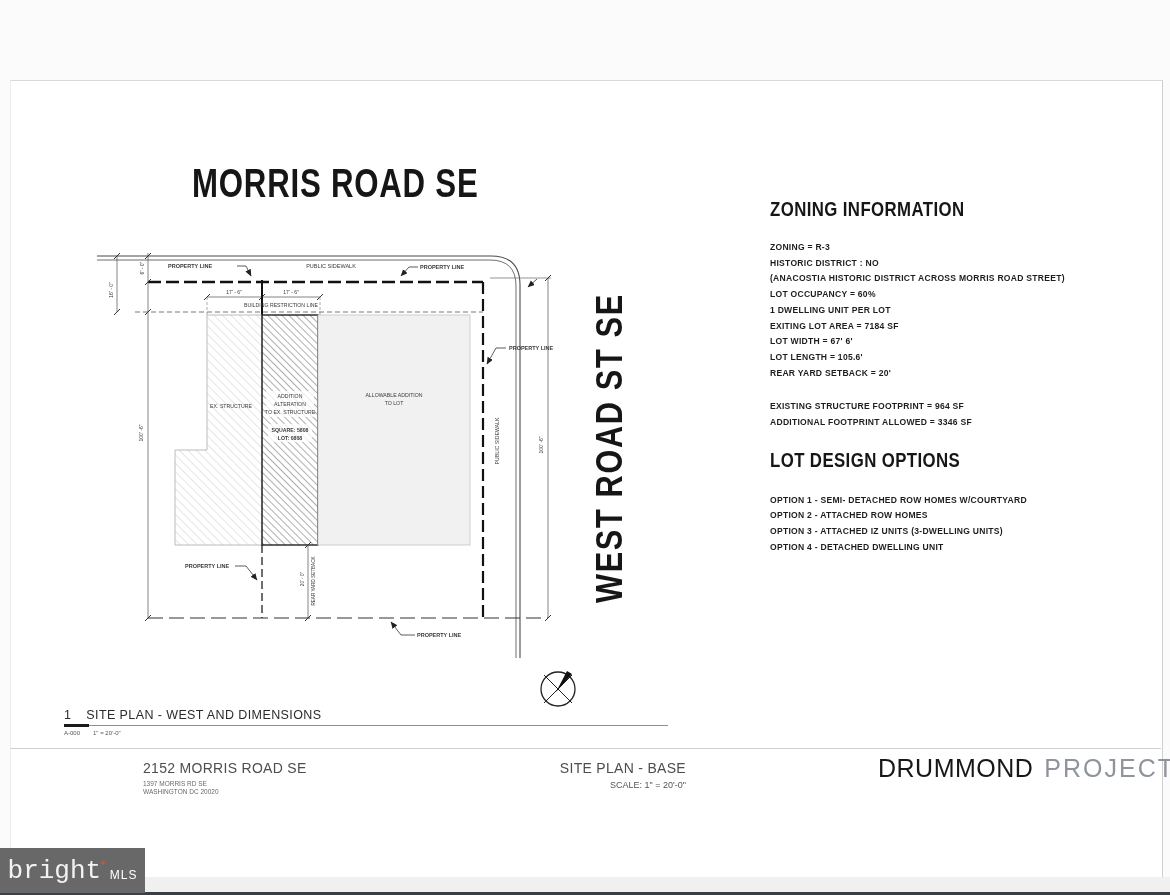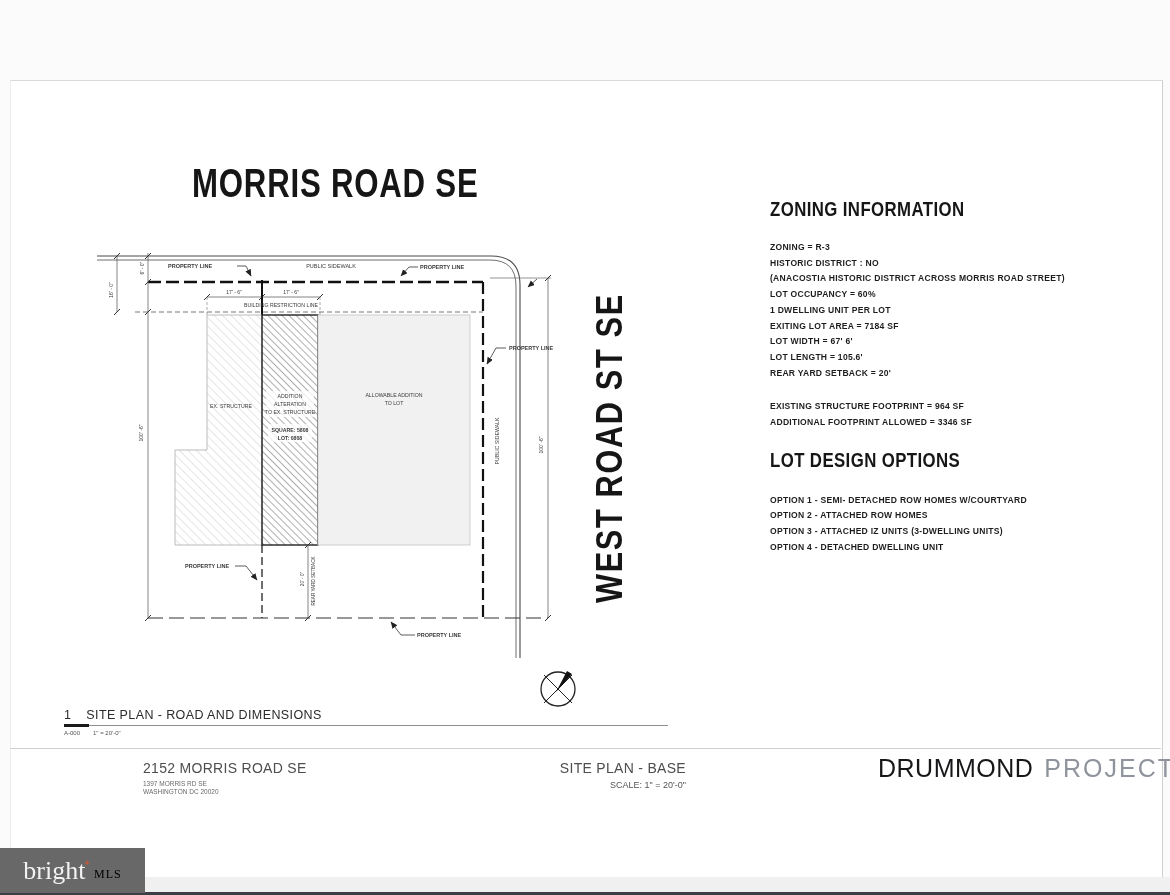--- a/index.html
+++ b/index.html
@@ -162,21 +162,21 @@
     <circle cx="473" cy="444" r="17" fill="#ffffff" stroke="#222" stroke-width="1.3"></circle>
     <line x1="459" y1="458" x2="487" y2="430" stroke="#222" stroke-width="1"></line>
     <line x1="459" y1="430" x2="487" y2="458" stroke="#222" stroke-width="1"></line>
     <polygon points="471,447 487,429 482,426" fill="#111"></polygon>
   </g>
 </svg>
 
 <div class="abs" style="left:64px;top:708px;">
   <div style="display:flex;gap:15px;font-size:12.5px;color:#2b2b2b;letter-spacing:0.4px;">
     <span>1</span>
-    <span>SITE PLAN - ROAD AND DIMENSIONS</span>
+    <span>SITE PLAN - WEST AND DIMENSIONS</span>
   </div>
   <div style="position:relative;width:604px;height:1px;margin-top:3px;background:#8f8f8f;">
     <div style="position:absolute;left:0;top:-1px;width:25px;height:3px;background:#1a1a1a;"></div>
   </div>
   <div style="display:flex;gap:13px;font-size:6px;color:#555;margin-top:4px;">
     <span>A-000</span>
     <span>1" = 20'-0"</span>
   </div>
 </div>
 
@@ -195,16 +195,16 @@
 
 <div class="abs" style="left:878px;top:754px;font-size:25px;white-space:nowrap;">
   <span style="font-weight:400;color:#17171a;letter-spacing:0.5px;">DRUMMOND</span>
   <span style="font-weight:400;color:#8f939c;letter-spacing:2px;margin-left:4px;">PROJECTS</span>
 </div>
 
 <div class="gray-strip"></div>
 <div class="bottom-line"></div>
 
 <div class="abs" style="left:0;top:848px;width:145px;height:45px;background:#686868;display:flex;align-items:center;justify-content:center;">
-  <span style="font-family:Liberation Serif, serif;font-size:26px;color:#f2f2f2;line-height:1;">bright</span>
+  <span style="font-family:Liberation Mono, monospace;font-size:26px;color:#f2f2f2;line-height:1;">bright</span>
   <span style="color:#bf5b3d;font-size:9px;margin-left:-2px;margin-top:-16px;">✦</span>
-  <span style="font-size:12px;color:#000000;letter-spacing:1px;margin-left:3px;margin-top:8px;font-family:Liberation Serif, serif;">MLS</span>
+  <span style="font-size:12px;color:#ffffff;letter-spacing:1px;margin-left:3px;margin-top:8px;">MLS</span>
 </div>
 
 </body></html>

